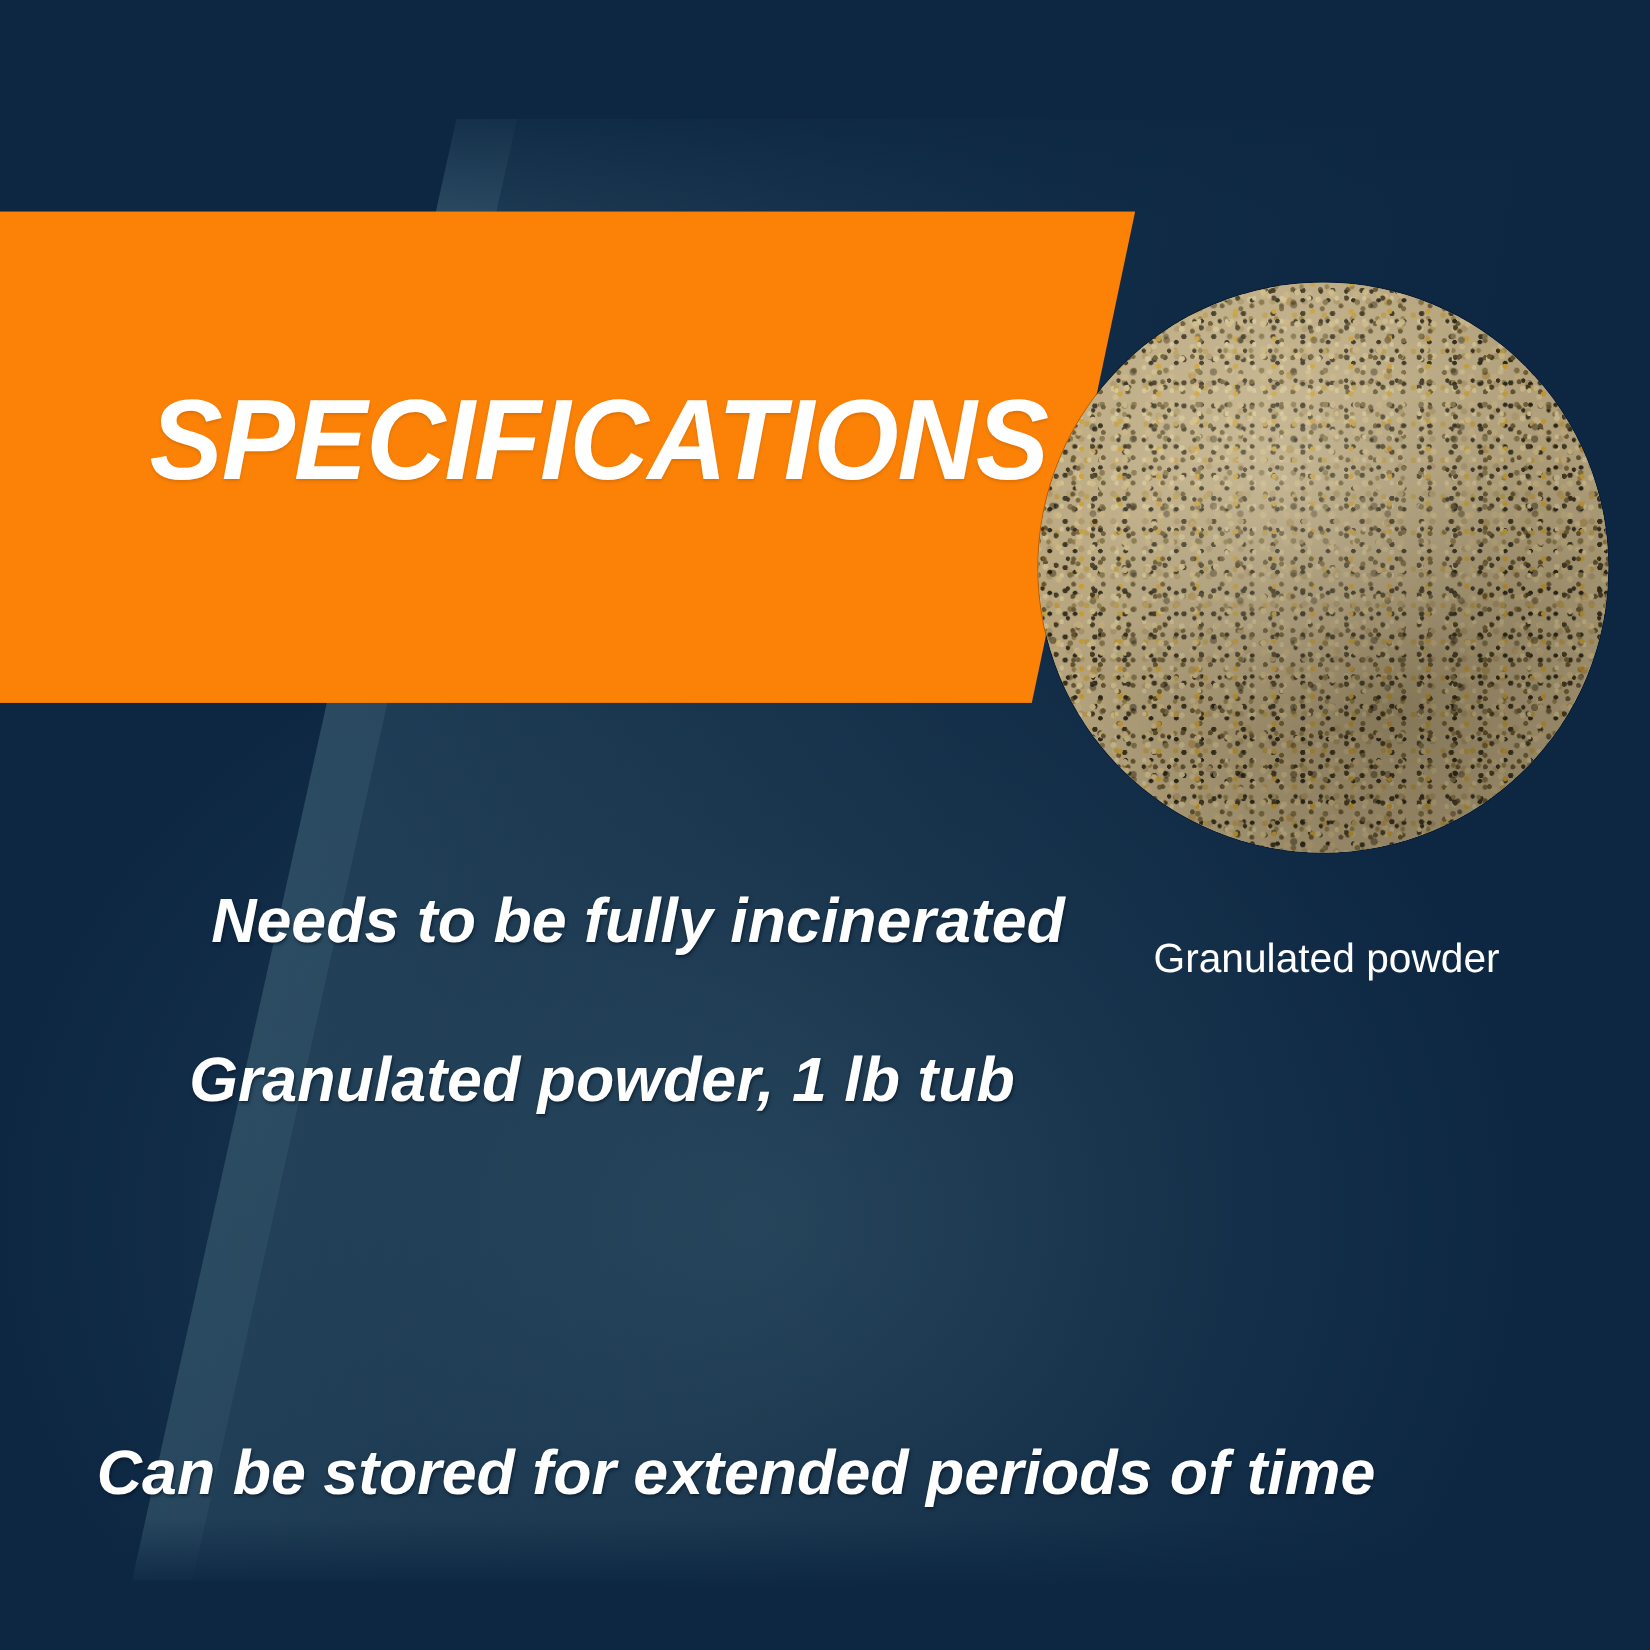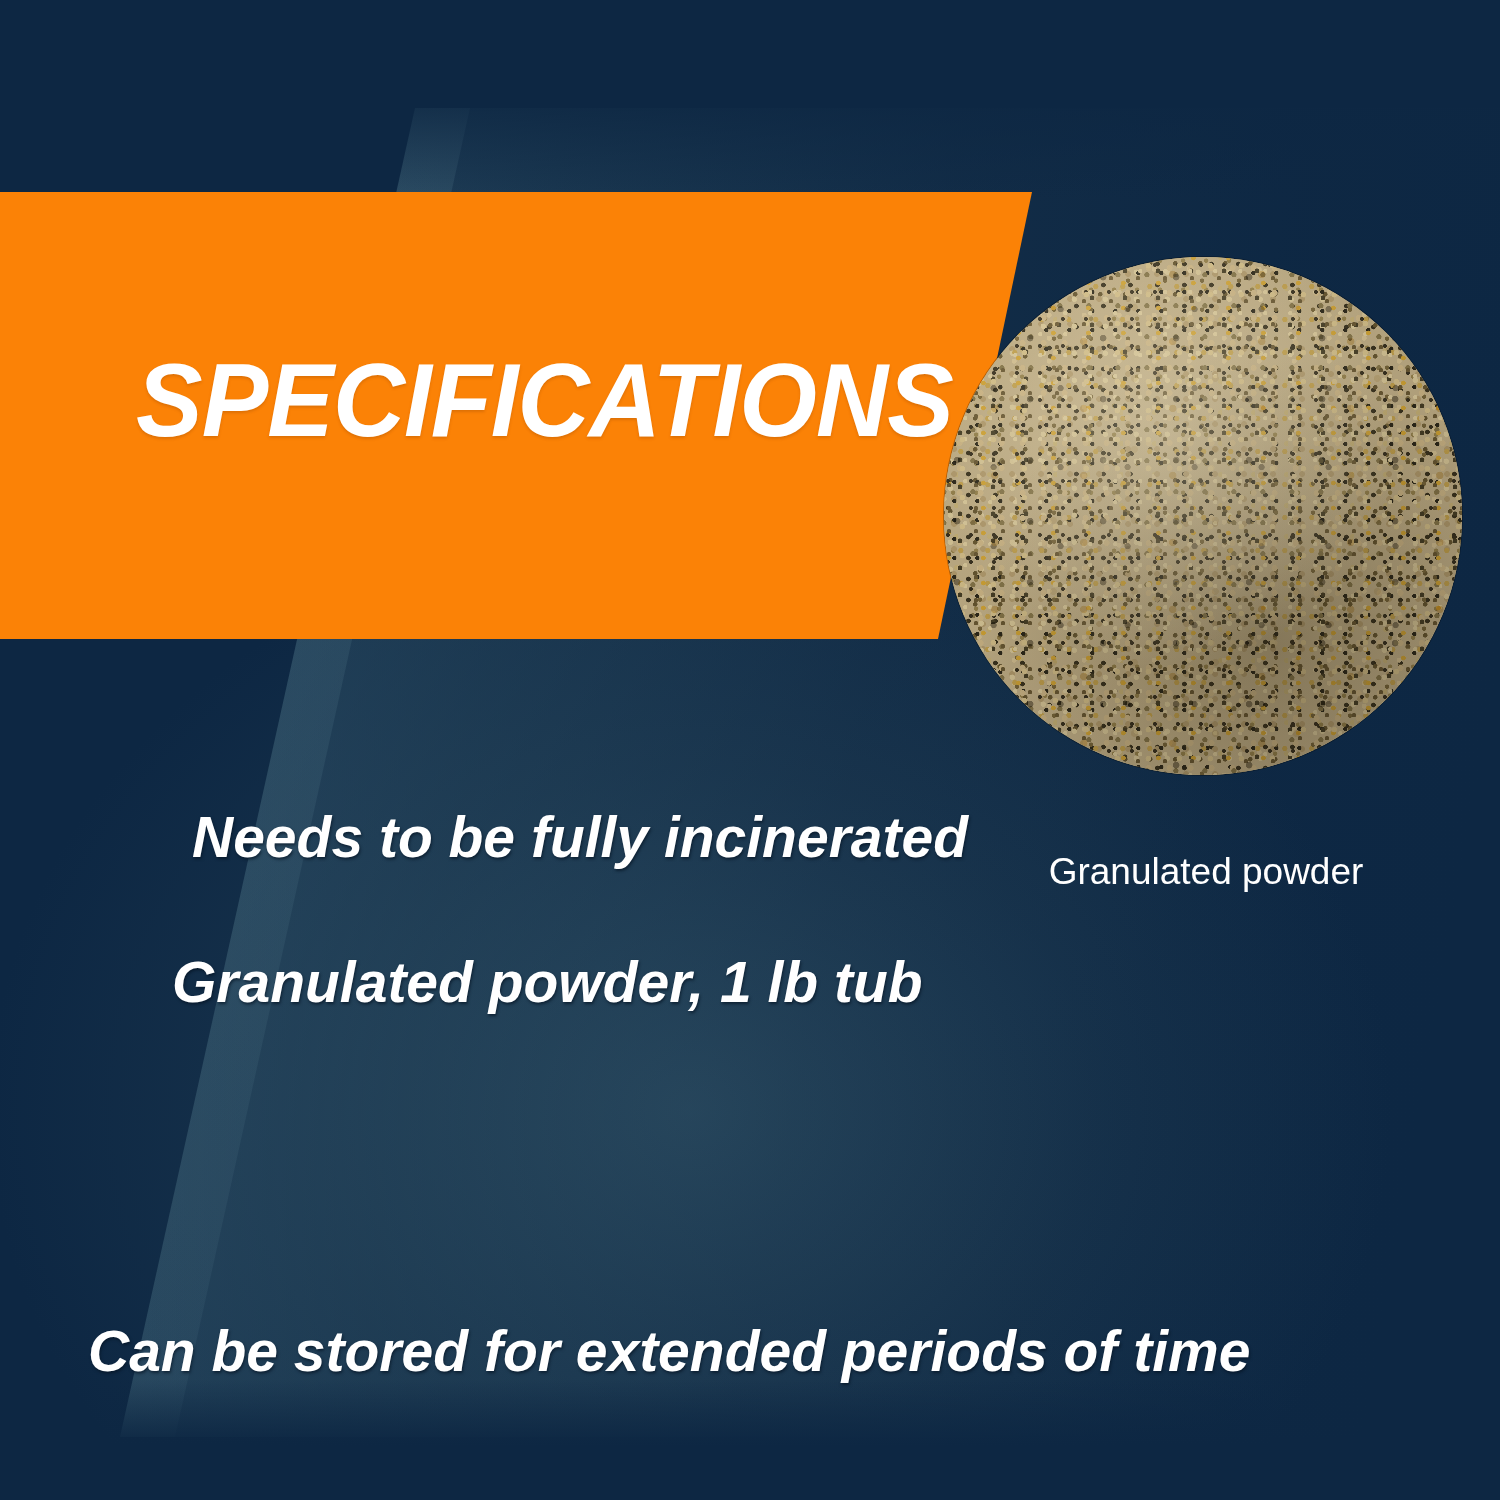--- a/index.html
+++ b/index.html
@@ -176,21 +176,21 @@
     font-style: italic;
     font-weight: bold;
     font-size: 57px;
     line-height: 1.33;
     text-shadow: 1px 2px 3px rgba(4,18,34,0.65);
     white-space: pre-line;
   }
   .spec-1 { left: 192px; top: 800px; }
   .spec-2 { left: 172px; top: 945px; }
   .spec-3 { left: 136px; top: 1050px; width: 1120px; }
-  .spec-4 { left: 88px;  top: 1302px; margin-top: 12px; }
+  .spec-4 { left: 88px;  top: 1302px; }
 </style>
 </head>
 <body>
 
 <div id="stage">
 
   <div class="bg-base"></div>
   <div class="bg-sheen"></div>
   <div class="bg-band"></div>
   <div class="bg-band-edge"></div>

